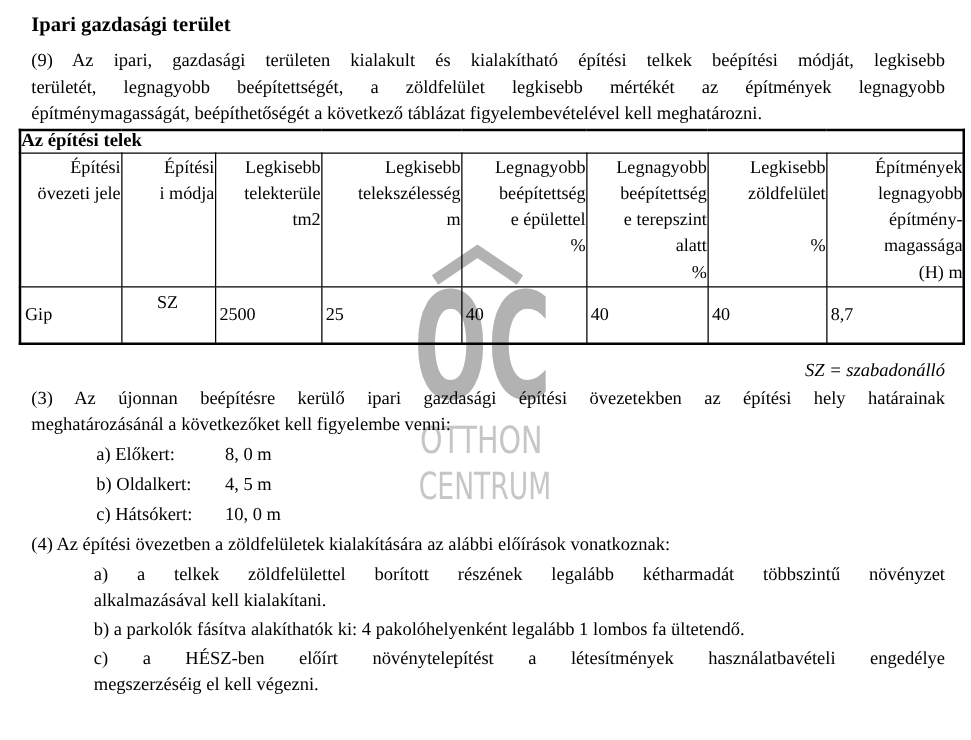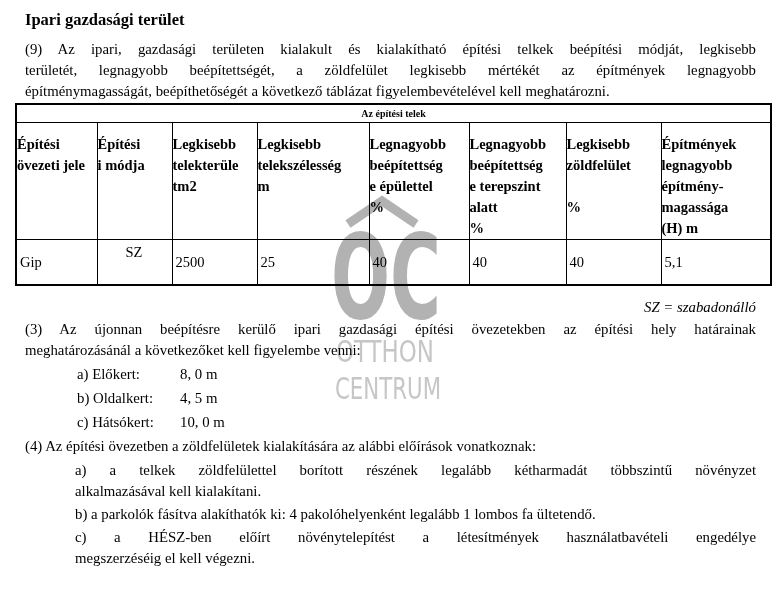--- a/index.html
+++ b/index.html
@@ -24,27 +24,27 @@
   .marker { font-weight:bold; font-style:italic; }
   .tabgap { display:inline-block; width:18px; }
 
   table.plot {
     border-collapse:collapse; table-layout:fixed;
     width:755px; margin:1px 0 0 -10px;
     border:2px solid #000; background:transparent;
   }
   table.plot td { border:1px solid #000; padding:0; }
   td.cap {
-    border-bottom:2px solid #000; text-align:center; font-weight:bold;
-    height:17px; font-size:10px; line-height:17px;margin-left:25px;
+    border-bottom:2px solid #000; font-weight:bold;
+    height:17px; font-size:15px; line-height:17px;margin-left:25px;
   }
   tr.hdr td {
-    font-weight:bold; text-align:left; vertical-align:top;
+    font-weight:normal; text-align:right; vertical-align:top;
     white-space:pre-line; height:104px; font-size:14.5px; line-height:21px;
-    padding-top:11px; overflow:hidden;
+    padding-top:1px; overflow:hidden;
   }
   tr.datarow td { height:42px; vertical-align:middle; padding-left:3px; font-size:14.5px; }
   tr.datarow td.vtop { vertical-align:top; padding-top:2px;padding-left:28px; }
 
   .legend { margin:11px 0 1px 52px; font-style:italic;text-align:right; }
   .kvlist { margin-top:3px; }
   .kv { margin-left:52px; margin-bottom:3px; }
   .kv-label { display:inline-block; width:103px; }
   .sublist { margin-top:3px; }
   .sub-item { margin-left:50px; margin-bottom:2px; }
@@ -118,21 +118,21 @@
 (H) m</td>
       </tr>
       <tr class="datarow">
         <td>Gip</td>
         <td class="vtop">SZ</td>
         <td>2500</td>
         <td>25</td>
         <td>40</td>
         <td>40</td>
         <td>40</td>
-        <td>5,1</td>
+        <td>8,7</td>
       </tr>
     </tbody>
       </table>
 
     <div class="legend">SZ = szabadonálló</div>
 
     <div class="para">
       <div class="jline">(3) Az újonnan beépítésre kerülő ipari gazdasági építési övezetekben az építési hely határainak</div>
       <div class="lline">meghatározásánál a következőket kell figyelembe venni:</div>
     </div>

